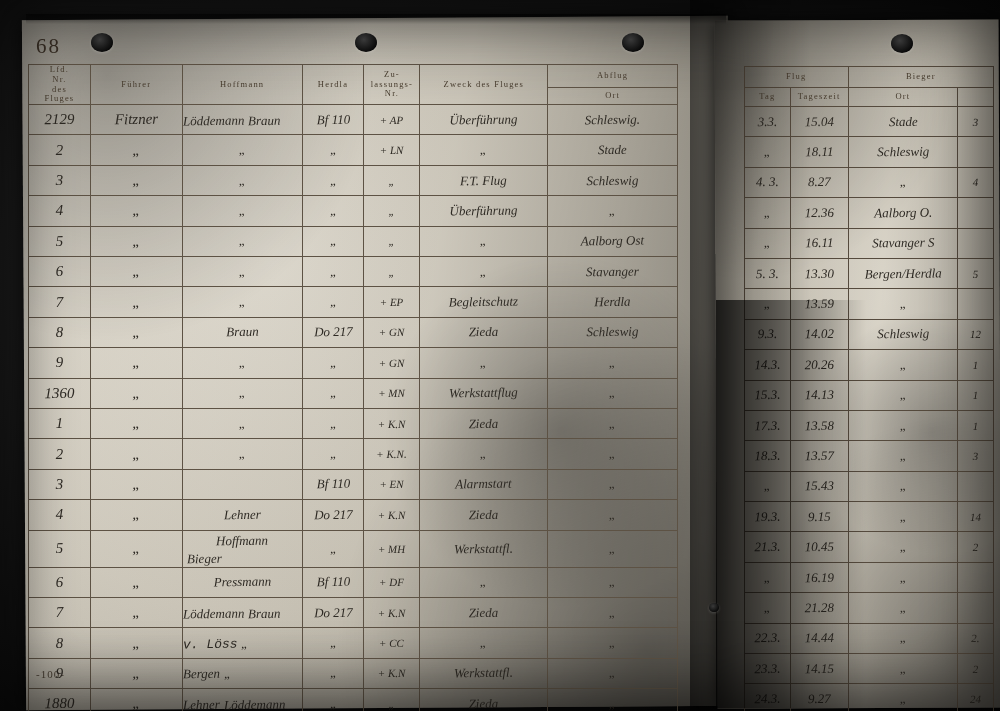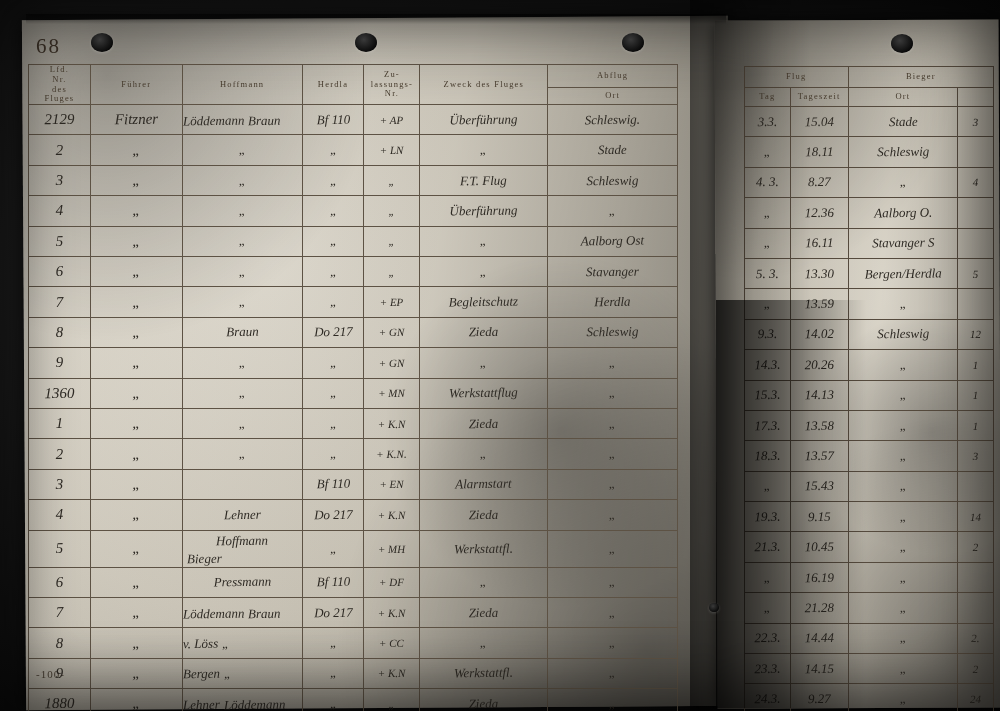--- a/index.html
+++ b/index.html
@@ -554,21 +554,21 @@
             <span class="hand sm">„</span>
           </td>
         </tr>
         <tr class="row">
           <td>
             <span class="hand">8</span>
           </td>
           <td>
             <span class="hand">„</span>
           </td>
-          <td><span class="hand sm" style="display: inline-block;">v. Löss</span><span class="hand sm" style="display: inline-block; margin-left: 4px;">„</span></td>
+          <td><span class="hand sm" style="display: inline-block; font-family: Liberation Mono, monospace;">v. Löss</span><span class="hand sm" style="display: inline-block; margin-left: 4px;">„</span></td>
           <td>
             <span class="hand sm">„</span>
           </td>
           <td>
             <span class="hand xs">+ CC</span>
           </td>
           <td>
             <span class="hand sm">„</span>
           </td>
           <td>

